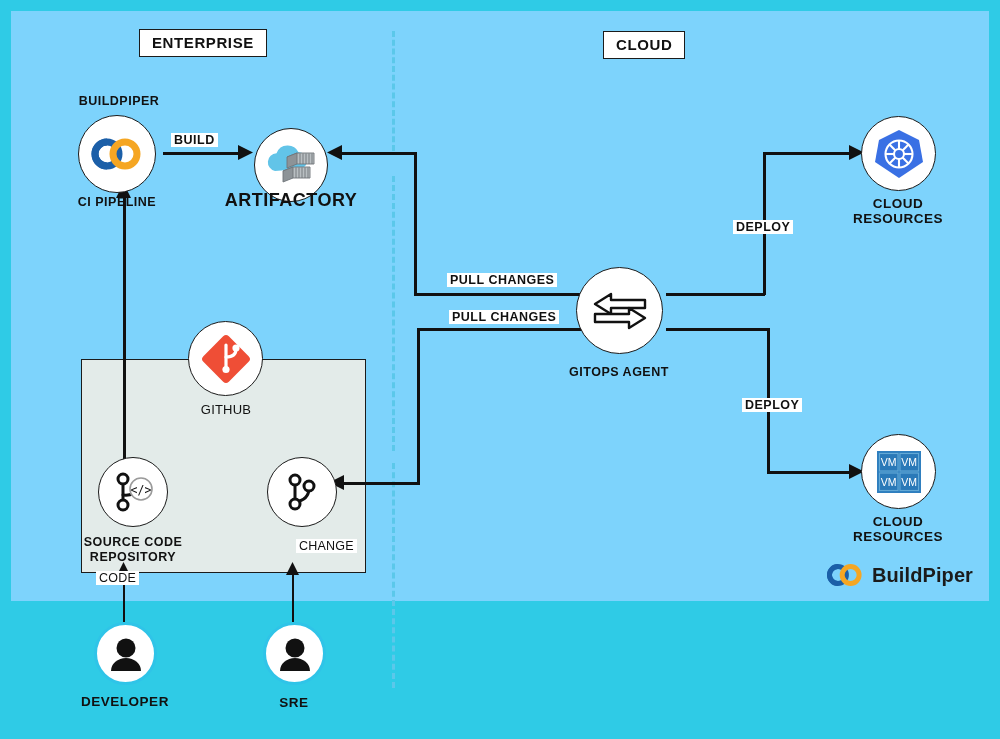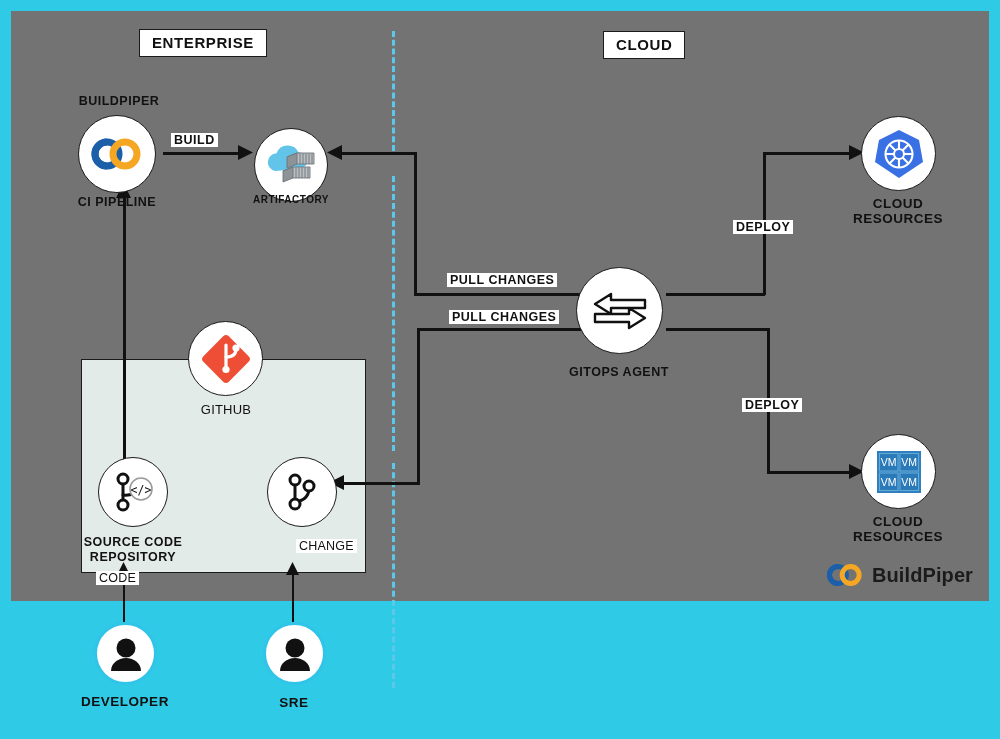--- a/index.html
+++ b/index.html
@@ -6,21 +6,21 @@
   body{
     width:1000px;height:739px;
     background:#2fcbe6;
     font-family:"Liberation Sans", sans-serif;
     overflow:hidden;
   }
   #canvas{
     position:absolute;
     left:11px;top:11px;
     width:978px;height:590px;
-    background:#737373;
+    background:#7dd3fc;
   }
   .abs{position:absolute;}
 
   
   .zone-label{
     position:absolute;
     border:1.5px solid #1b1b1b;
     background:#fff;
     font-size:15px;
     font-weight:bold;
@@ -201,21 +201,21 @@
         <g stroke="#6f7579" stroke-width="0.9">
           <line x1="31" y1="24.5" x2="31" y2="35"></line>
             <line x1="34" y1="24.5" x2="34" y2="35"></line>
           <line x1="37" y1="24.5" x2="37" y2="35"></line>
             <line x1="40" y1="24.5" x2="40" y2="35"></line>
           <line x1="43" y1="24.5" x2="43" y2="35"></line>
         </g>
       </svg>
     </span>
   </div>
-  <div class="cap" style="left:200px;top:182px;width:160px;font-size:10px;">ARTIFACTORY</div>
+  <div class="cap" style="left:200px;top:182px;width:160px;font-size:18px;">ARTIFACTORY</div>
 
   <div class="circle" style="left:177px;top:310px;width:75px;height:75px;">
     <span>
       <svg width="56" height="56" viewBox="0 0 56 56">
         <rect x="10" y="10" width="36" height="36" rx="4" transform="rotate(45 28 28)" fill="#ef4e36"></rect>
         <g stroke="#fff" stroke-width="3.2" fill="none" stroke-linecap="round">
           <line x1="28" y1="14" x2="28" y2="38"></line>
           <path d="M28 26 q10 0 10 -8"></path>
         </g>
         <circle cx="28" cy="38.5" r="3.6" fill="#fff"></circle>

